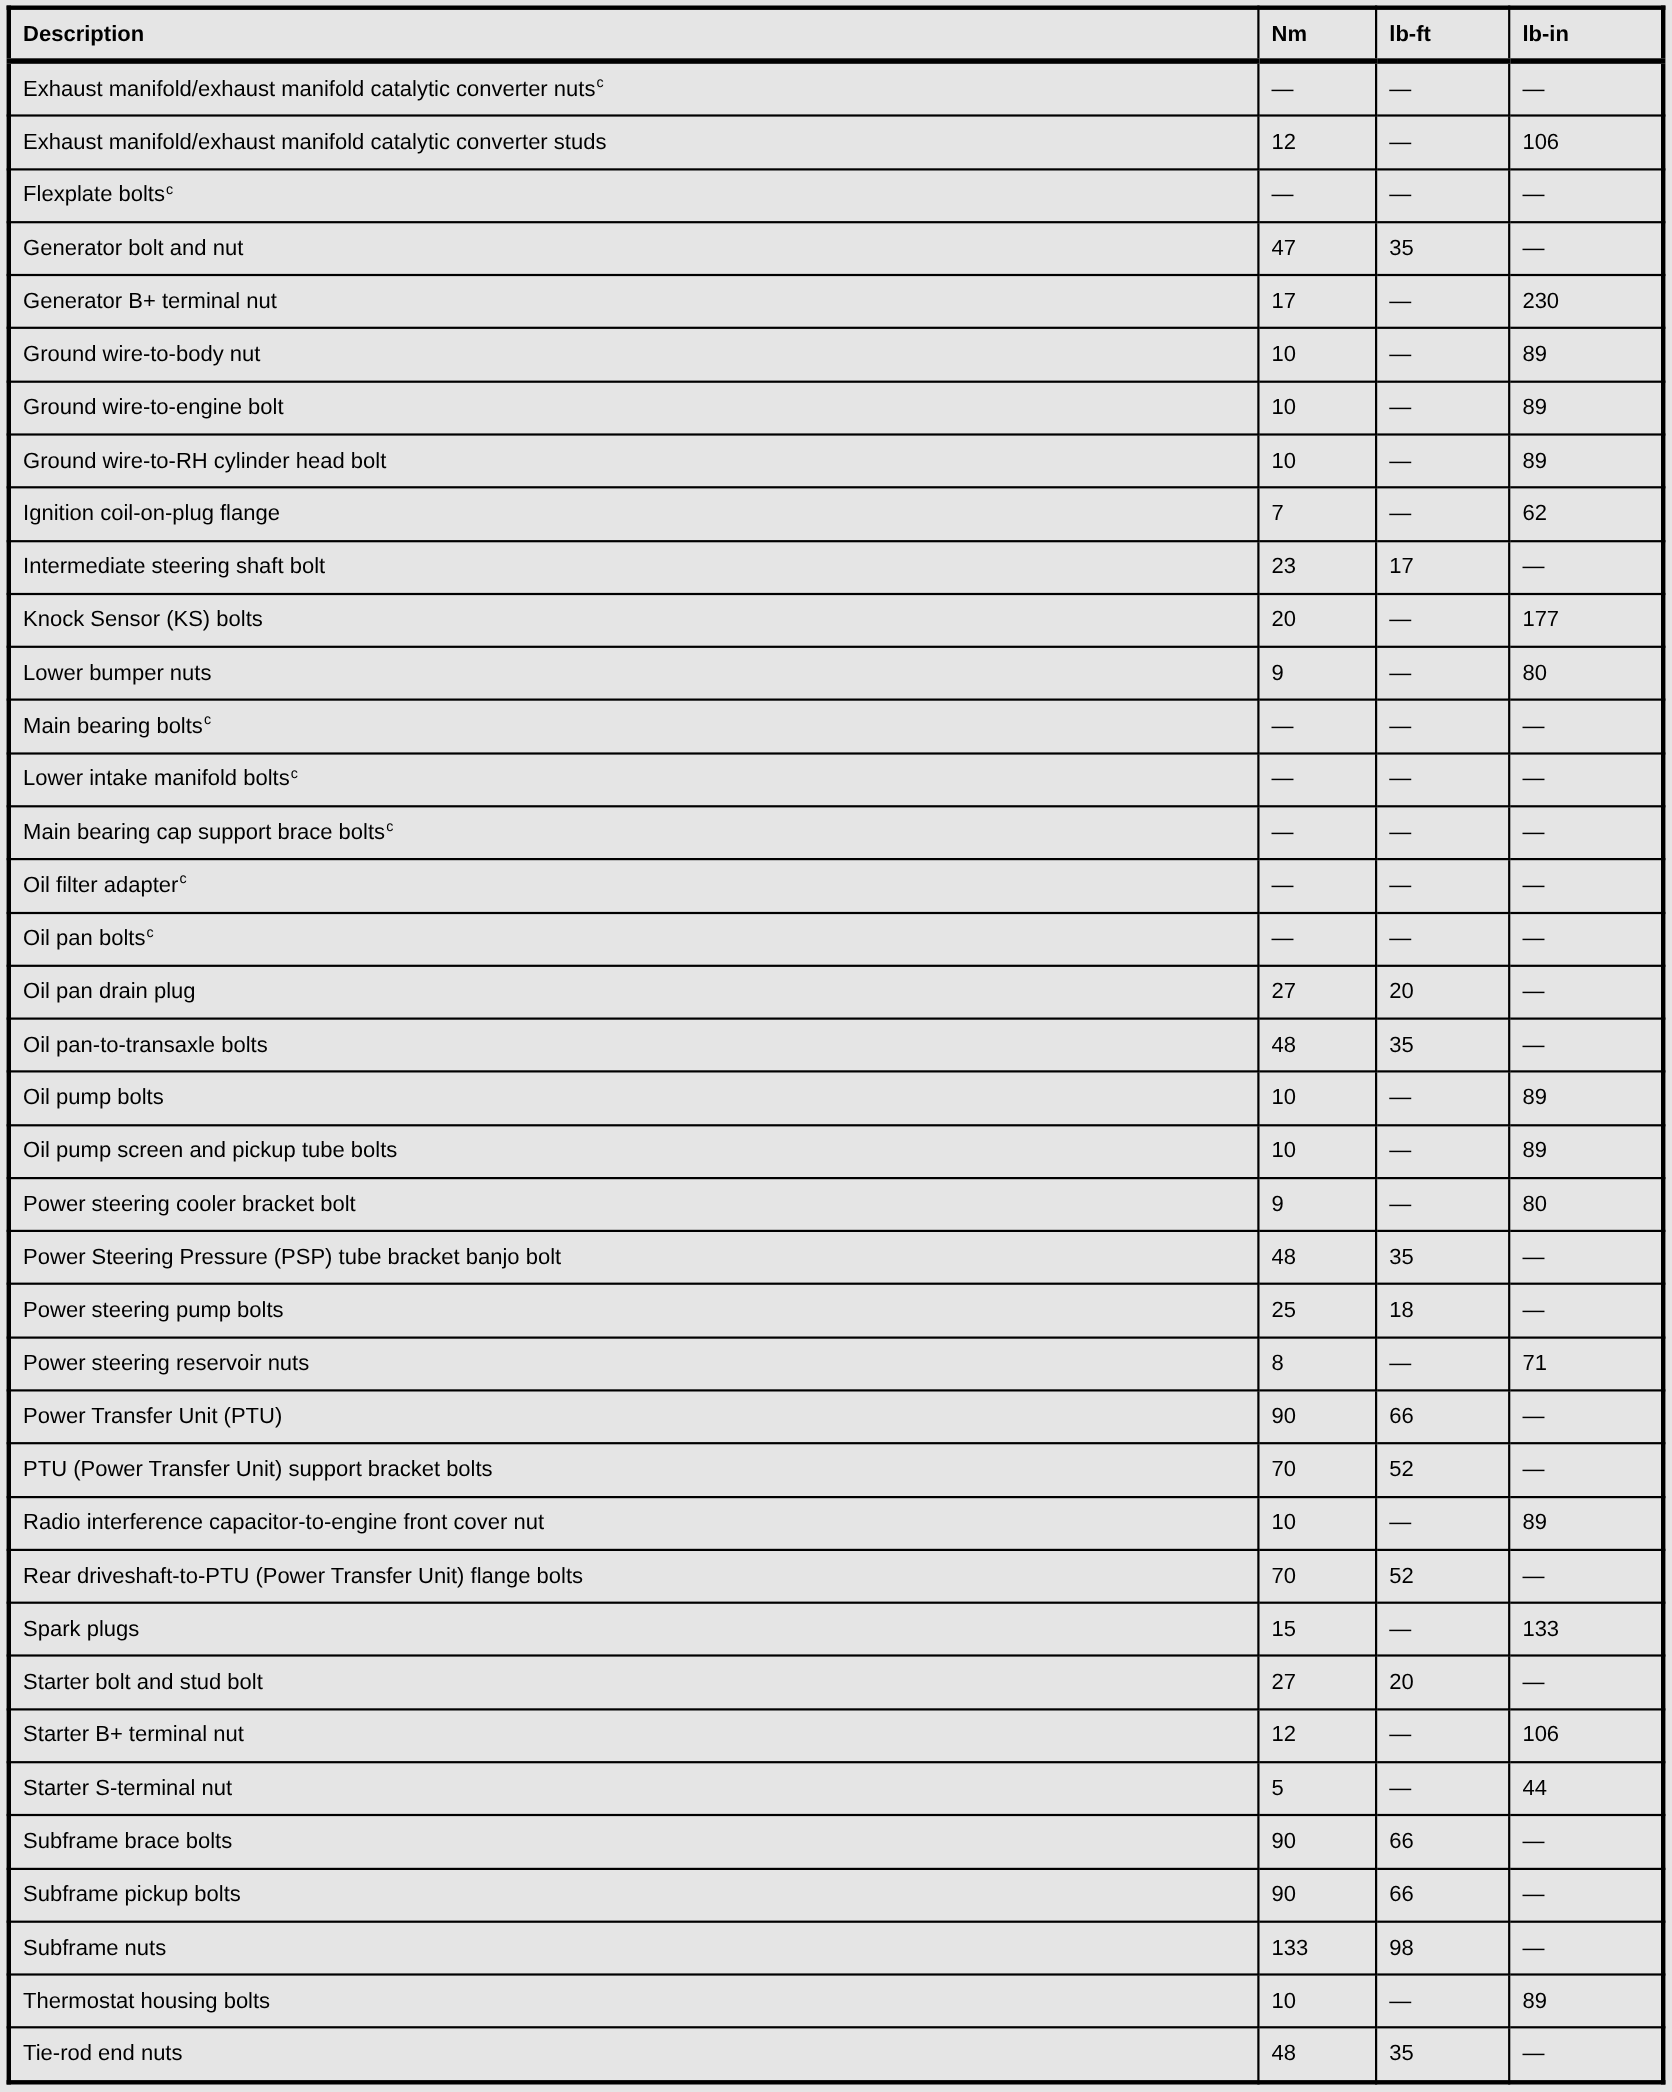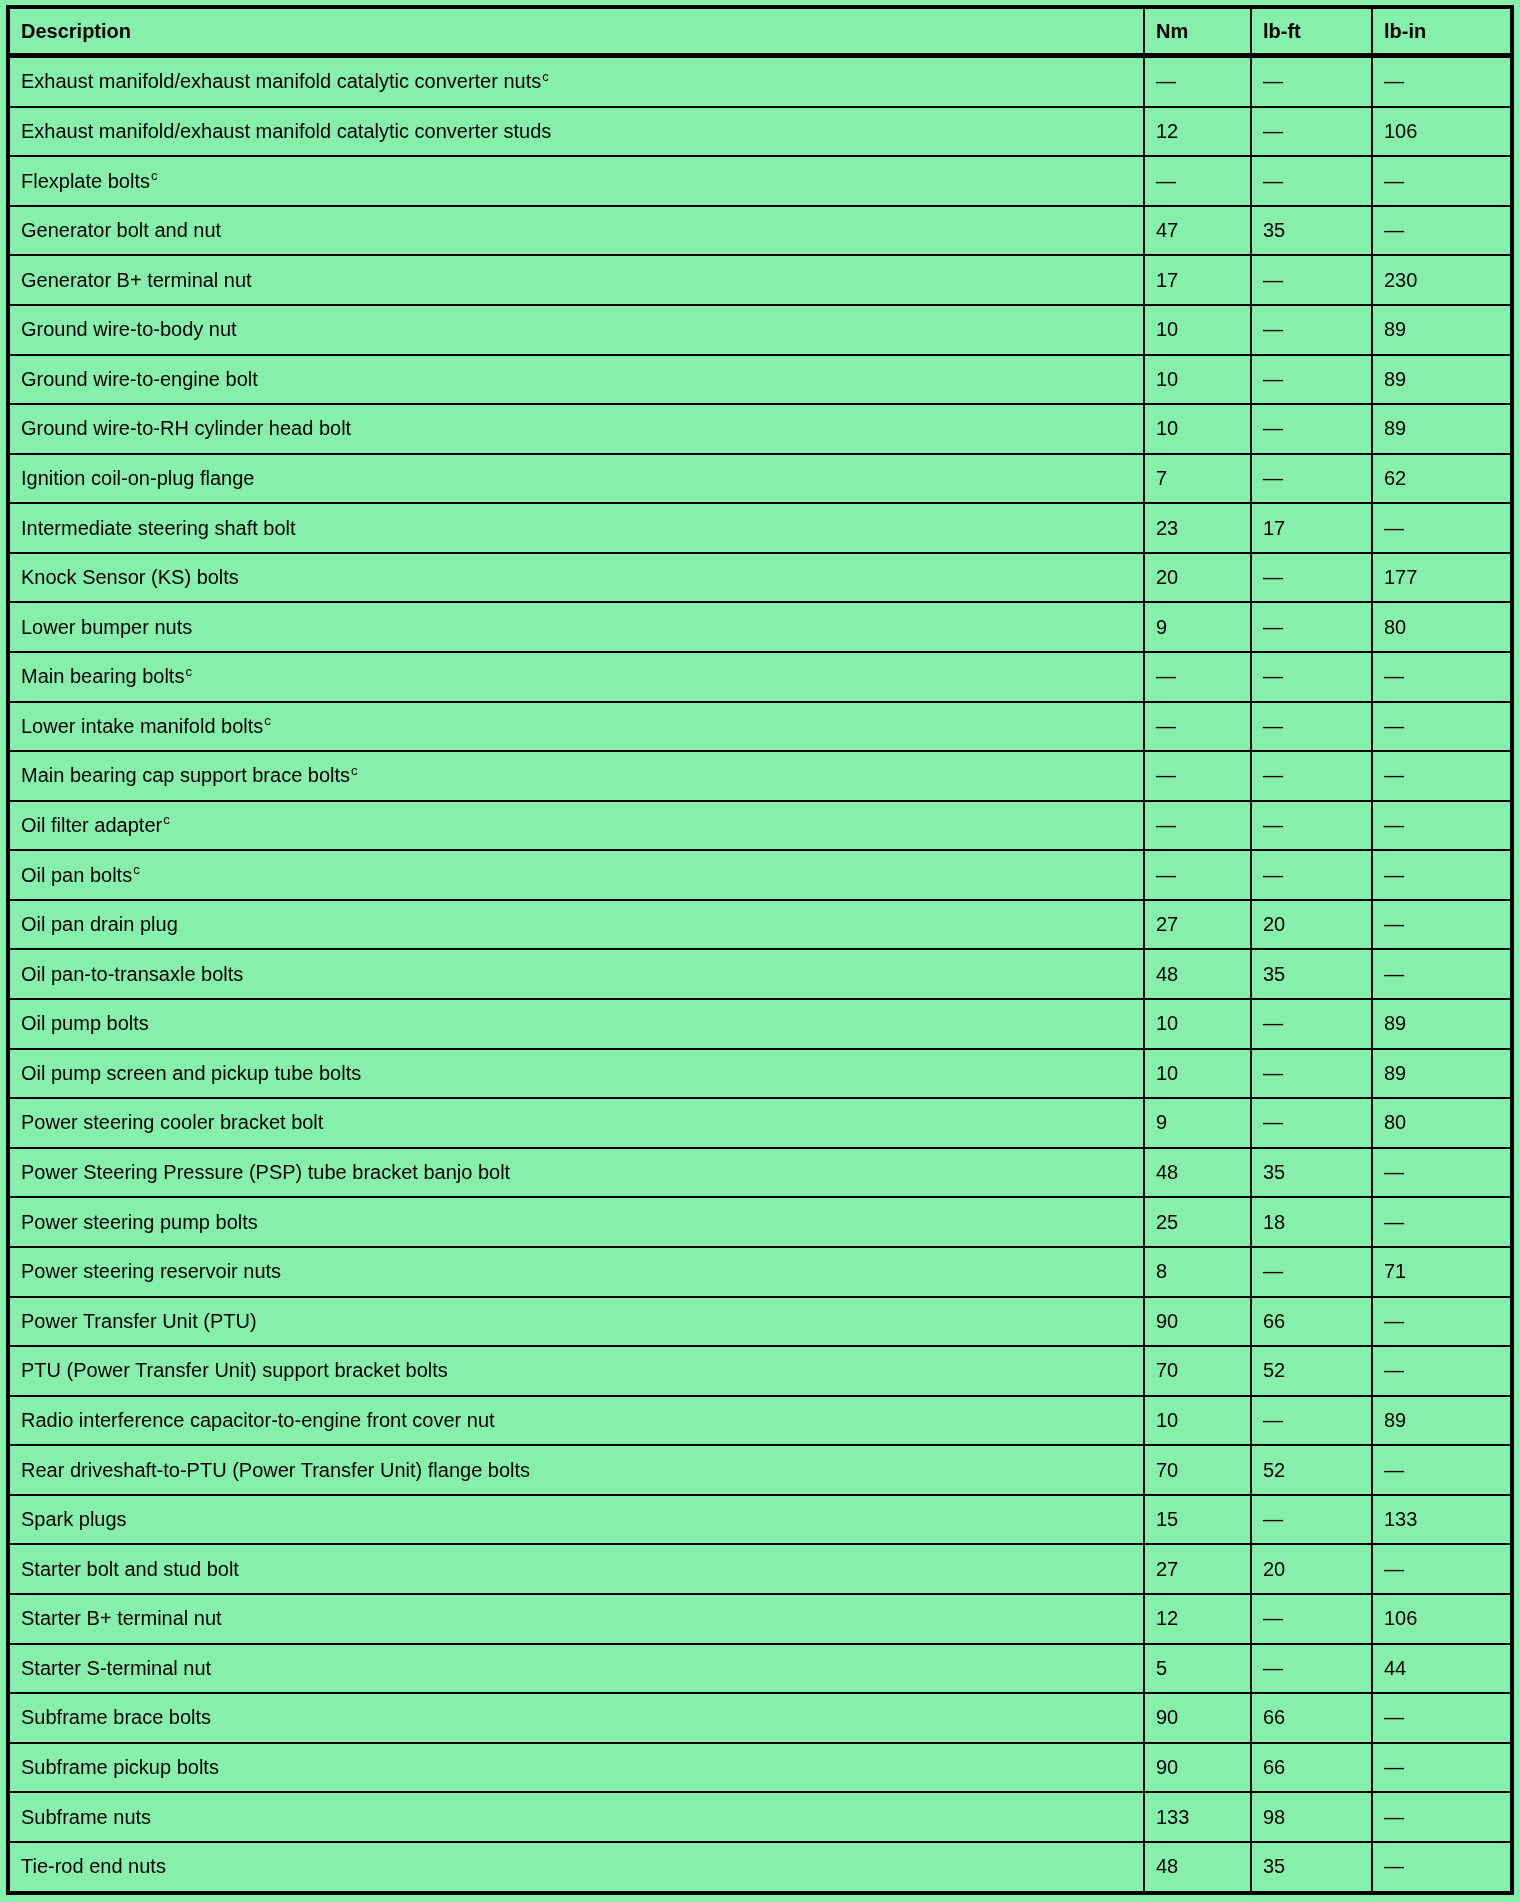--- a/index.html
+++ b/index.html
@@ -15,21 +15,21 @@
     position: relative;
   }
   .page {
     position: absolute;
     left: 0;
     top: 0;
     width: 1520px;
     height: 1902px;
     box-sizing: border-box;
     padding: 5px 18px 6px 6px;
-    background: #86efac;
+    background: #e5e5e5;
   }
   table.spec-table {
     width: 1508px;
     height: 1890px;
     border-collapse: collapse;
     table-layout: fixed;
     border: 4px solid #000000;
   }
   .spec-table th, .spec-table td {
     border: 2px solid #000000;
@@ -326,20 +326,26 @@
     <td>—</td>
   </tr>
 
   <tr>
     <td><span>Subframe nuts</span><sup class="note"></sup></td>
     <td>133</td>
     <td>98</td>
     <td>—</td>
   </tr>
 
+  <tr>
+    <td><span>Thermostat housing bolts</span><sup class="note"></sup></td>
+    <td>10</td>
+    <td>—</td>
+    <td>89</td>
+  </tr>
 
   <tr>
     <td><span>Tie-rod end nuts</span><sup class="note"></sup></td>
     <td>48</td>
     <td>35</td>
     <td>—</td>
   </tr>
 </tbody>
   </table>
 </div>

